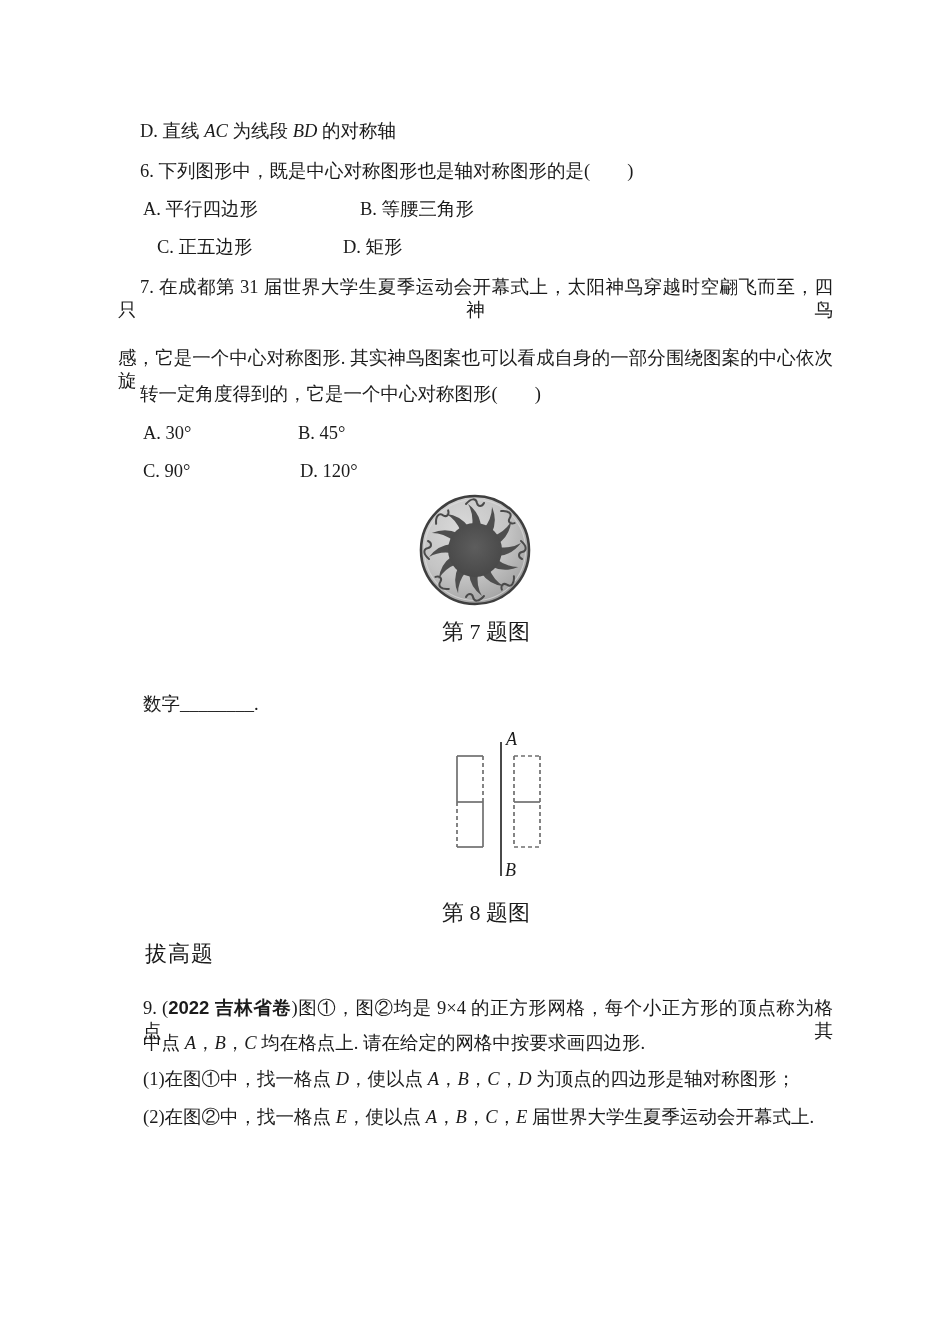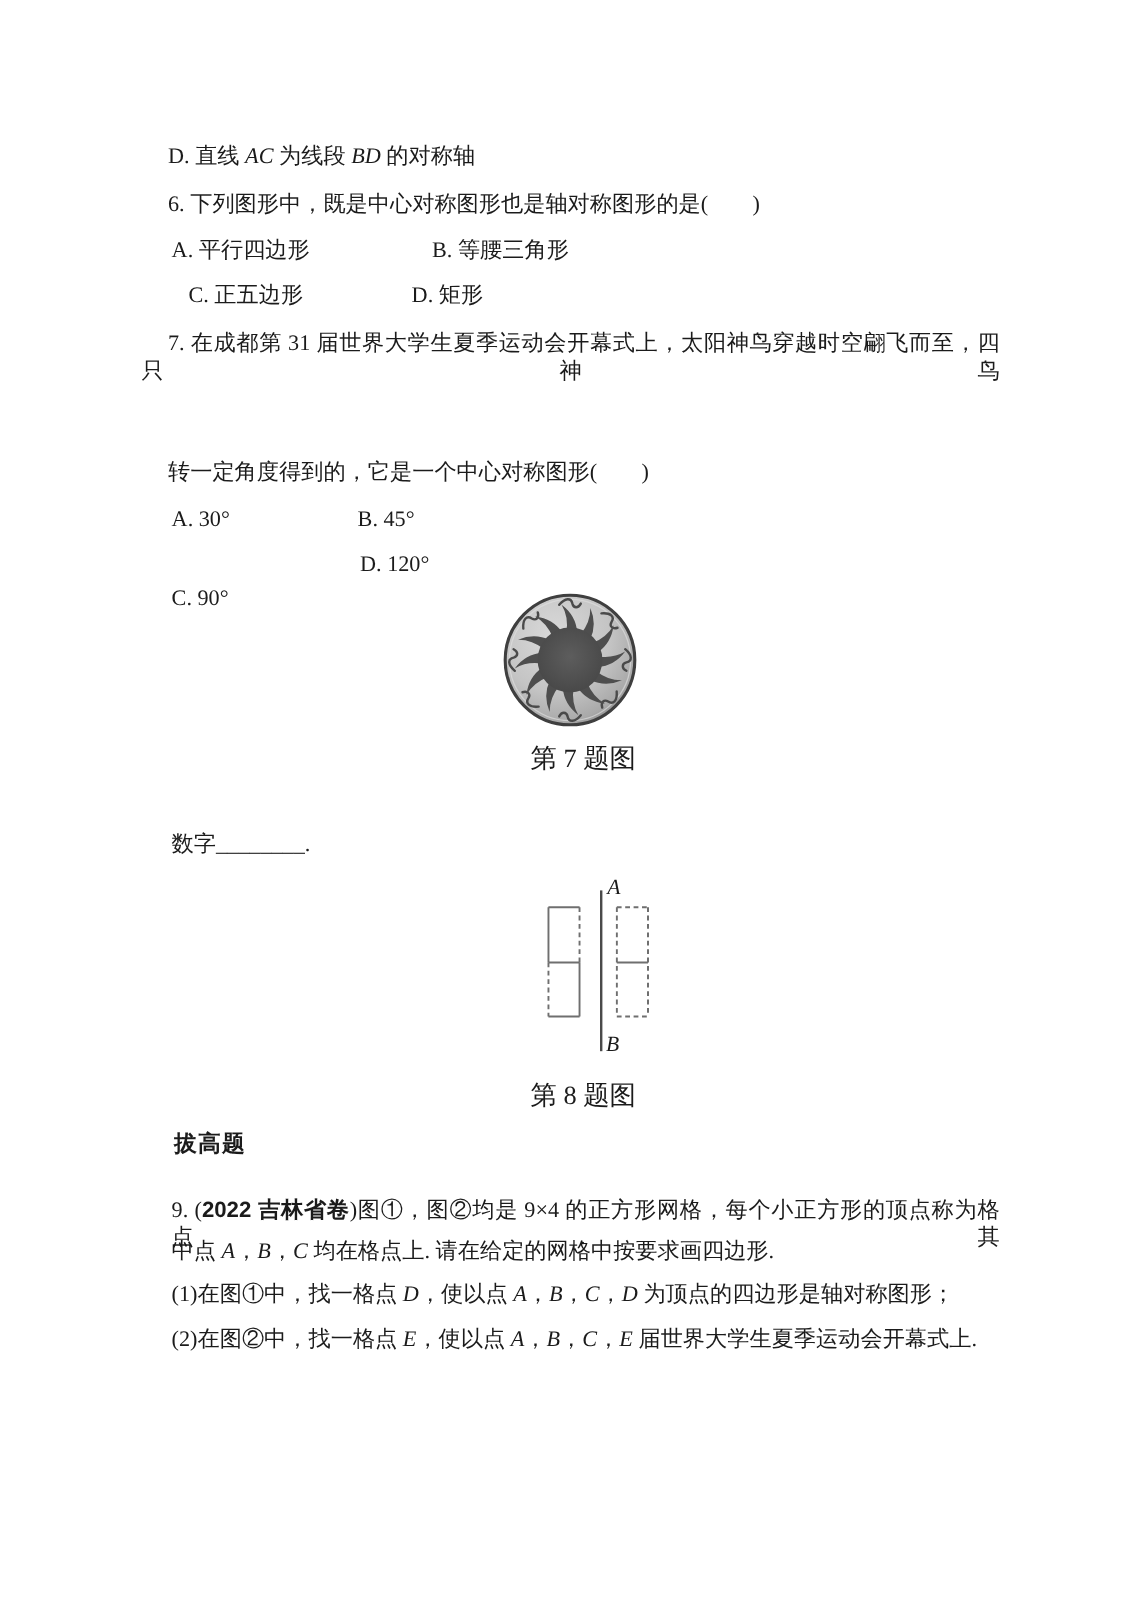--- a/index.html
+++ b/index.html
@@ -8,43 +8,44 @@
         color:#1b1b1b;overflow:hidden;}
   .line{position:absolute;line-height:23px;white-space:pre;}
   .just{white-space:normal;text-align:justify;text-align-last:justify;text-justify:inter-character;}
   .w715{width:715px;}
   .w690{width:690px;}
   .indent{text-indent:22px;}
   .var{font-style:italic;}
   .bsans{font-family:"Liberation Sans","DejaVu Sans",sans-serif;font-weight:bold;}
   .cap{position:absolute;width:132px;text-align:center;font-size:22px;line-height:22px;}
   .hdr{position:absolute;font-family:"Liberation Sans","DejaVu Sans",sans-serif;
-       font-weight:bold;font-size:19px;letter-spacing:1px;line-height:26px;}
+       font-weight:normal;font-size:22px;letter-spacing:1px;line-height:26px;}
   .axis{position:absolute;width:2px;background:#4a4a4a;}
   .flabel{position:absolute;font-style:italic;font-size:18px;line-height:20px;}
   svg.fig{position:absolute;}
 </style>
 </head>
 <body>
 
 <div class="page">
 
   <div class="line" style="left:140px;top:120px;"><span>D. 直线 </span><span class="var">AC</span><span> 为线段 </span><span class="var">BD</span><span> 的对称轴</span></div>
 
   <div class="line" style="left:140px;top:160px;">6. 下列图形中，既是中心对称图形也是轴对称图形的是(　　)</div>
   <div class="line" style="left:143px;top:198px;">A. 平行四边形</div>
   <div class="line" style="left:360px;top:198px;">B. 等腰三角形</div>
   <div class="line" style="left:143px;top:236px;margin-left:14px;">C. 正五边形</div>
   <div class="line" style="left:343px;top:236px;">D. 矩形</div>
 
   <div class="line just w715 indent" style="left:118px;top:276px;">7. 在成都第 31 届世界大学生夏季运动会开幕式上，太阳神鸟穿越时空翩飞而至，四只神鸟</div>
+  <div class="line just w715" style="left:118px;top:347px;">感，它是一个中心对称图形. 其实神鸟图案也可以看成自身的一部分围绕图案的中心依次旋</div>
   <div class="line" style="left:118px;top:383px;text-indent:22px;">转一定角度得到的，它是一个中心对称图形(　　)</div>
   <div class="line" style="left:143px;top:422px;">A. 30°</div>
   <div class="line" style="left:298px;top:422px;">B. 45°</div>
-  <div class="line" style="left:143px;top:460px;margin-top:28px;">C. 90°</div>
+  <div class="line" style="left:143px;top:460px;">C. 90°</div>
   <div class="line" style="left:300px;top:460px;">D. 120°</div>
 
   <svg class="fig" style="left:419px;top:494px;" width="112" height="112" viewBox="-56 -56 112 112">
     <defs>
       <radialGradient id="rimg" cx="38%" cy="32%" r="78%">
         <stop offset="0%" stop-color="#dadada"></stop>
         <stop offset="55%" stop-color="#c4c4c4"></stop>
         <stop offset="85%" stop-color="#a9a9a9"></stop>
         <stop offset="100%" stop-color="#7c7c7c"></stop>
       </radialGradient>

